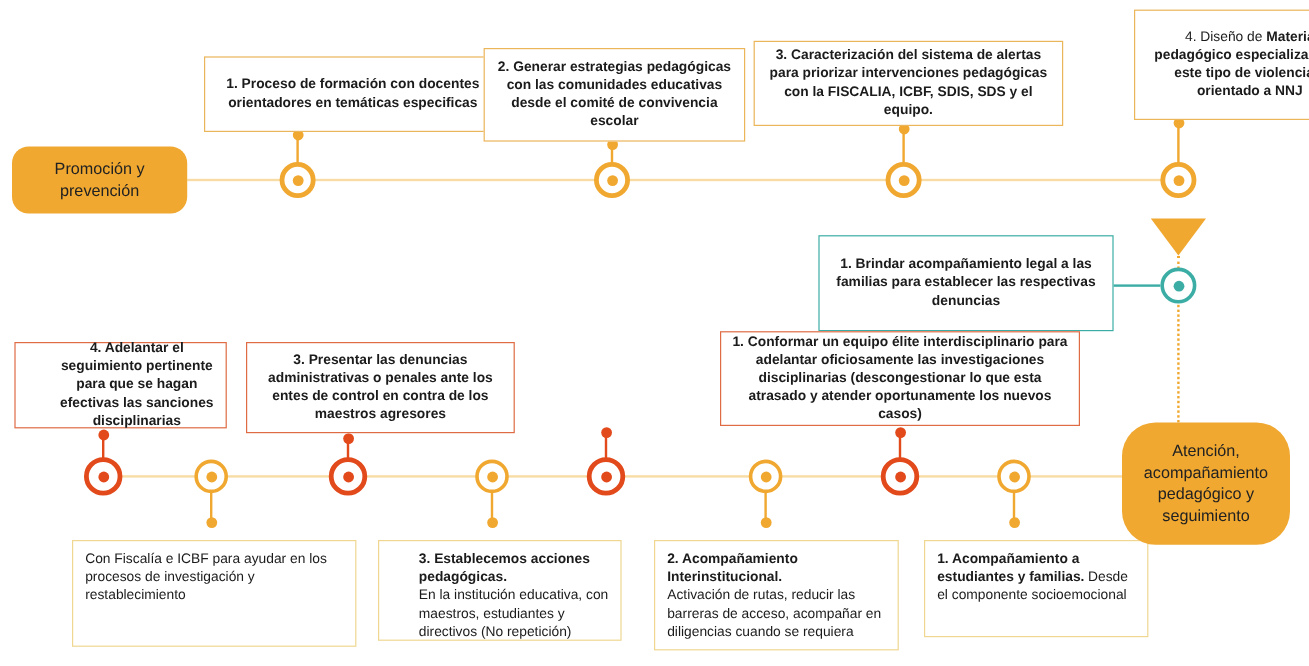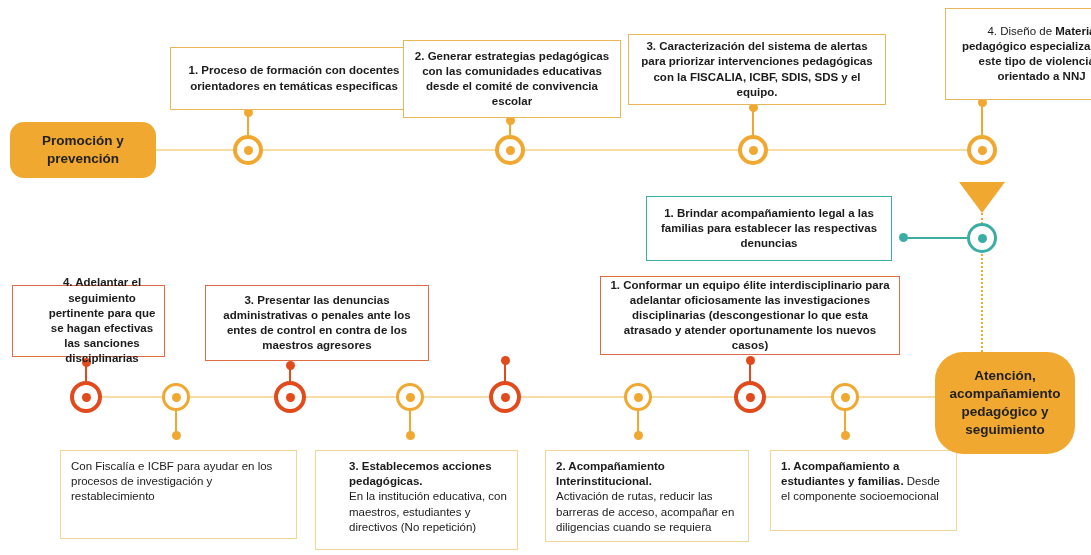--- a/index.html
+++ b/index.html
@@ -32,21 +32,21 @@
   .box.top{border:1px solid var(--top-border);}
   .box.redb{border:1.5px solid var(--red-border);}
   .box.tealb{border:1.5px solid var(--teal);}
   .box.yellow{border:1px solid var(--yellow-border);display:block;text-align:left;
               font-weight:400;padding:8px 10px;line-height:1.32;}
   .pre{font-weight:400;}
   .bold-part{font-weight:700;display:block;}
   .bold-part.inline{display:inline;margin-right:3px;}
   .pill{position:absolute;background:var(--gold);border-radius:14px;z-index:5;
         display:flex;align-items:center;justify-content:center;text-align:center;
-        font-weight:700;font-size:13.5px;line-height:1.35;color:#222;padding:4px 8px;box-sizing:border-box;}
+        font-weight:400;font-size:13.5px;line-height:1.35;color:#222;padding:4px 8px;box-sizing:border-box;}
 </style>
 </head>
 <body>
 
 <div id="canvas">
 
   <div class="hline" style="left:156px;top:149px;width:826px;"></div>
 
   <div class="pill" style="left:10px;top:122px;width:146px;height:56px;">Promoción y prevención</div>
 
@@ -82,34 +82,34 @@
   </div>
   <div class="stem gold" style="left:981px;top:102px;height:48px;"></div>
   <div class="free-dot gold-bg" style="left:978px;top:98px;"></div>
   <div class="ring gold" style="left:967px;top:135px;">
       <div class="dot gold-bg"></div>
     </div>
 
   <div class="triangle" style="left:959px;top:182px;"></div>
   <div class="dotted-v" style="left:981px;top:213px;height:139px;"></div>
 
-  <div class="box tealb" style="left:646px;top:196px;width:246px;height:65px;">
+  <div class="box tealb" style="left:682px;top:196px;width:246px;height:80px;">
     <span>1. Brindar acompañamiento legal a las familias para establecer las respectivas denuncias</span>
   </div>
   <div class="hline" style="left:901px;top:237px;width:66px;background:var(--teal);z-index:1;"></div>
   <div class="free-dot teal-bg" style="left:899px;top:233px;"></div>
   <div class="ring teal" style="left:967px;top:223px;">
       <div class="dot teal-bg"></div>
     </div>
 
   <div class="hline" style="left:86px;top:396px;width:849px;"></div>
 
   <div class="pill" style="left:935px;top:352px;width:140px;height:102px;border-radius:28px;">Atención, acompañamiento pedagógico y seguimiento</div>
 
-  <div class="box redb" style="left:12px;top:285px;width:153px;height:72px;padding-left:35px;">
+  <div class="box redb" style="left:12px;top:285px;width:177px;height:72px;padding-left:35px;">
     <span>4. Adelantar el seguimiento pertinente para que se hagan efectivas las sanciones disciplinarias</span>
   </div>
   <div class="stem red" style="left:85px;top:360px;height:37px;"></div>
   <div class="free-dot red-bg" style="left:82px;top:358px;"></div>
   <div class="ring red" style="left:70px;top:381px;">
       <div class="dot red-bg"></div>
     </div>
 
   <div class="box redb" style="left:205px;top:285px;width:224px;height:76px;">
     <span>3. Presentar las denuncias administrativas o penales ante los entes de control en contra de los maestros agresores</span>
@@ -155,21 +155,21 @@
 
   <div class="ring gold sm" style="left:831px;top:383px;">
       <div class="dot gold-bg"></div>
     </div>
   <div class="stem gold" style="left:844px;top:397px;height:38px;"></div>
   <div class="free-dot gold-bg" style="left:841px;top:431px;"></div>
 
   <div class="box yellow" style="left:60px;top:450px;width:237px;height:89px;">
     <span>Con Fiscalía e ICBF para ayudar en los procesos de investigación y restablecimiento</span>
   </div>
-  <div class="box yellow" style="left:315px;top:450px;width:203px;height:100px;padding-left:33px;">
+  <div class="box yellow" style="left:315px;top:450px;width:203px;height:84px;padding-left:33px;">
     <span class="bold-part">3. Establecemos acciones pedagógicas.</span><span>En la institución educativa, con maestros, estudiantes y directivos (No repetición)</span>
   </div>
   <div class="box yellow" style="left:545px;top:450px;width:204px;height:92px;">
     <span class="bold-part">2. Acompañamiento Interinstitucional.</span><span>Activación de rutas, reducir las barreras de acceso, acompañar en diligencias cuando se requiera</span>
   </div>
   <div class="box yellow" style="left:770px;top:450px;width:187px;height:81px;">
     <span class="bold-part inline">1. Acompañamiento a estudiantes y familias.</span><span>Desde el componente socioemocional</span>
   </div>
 
 </div>

